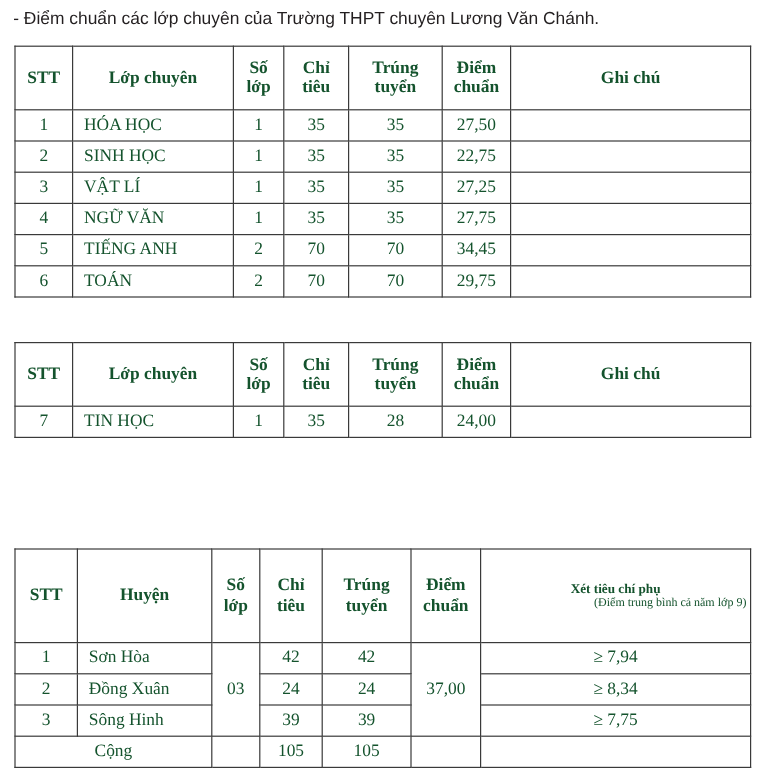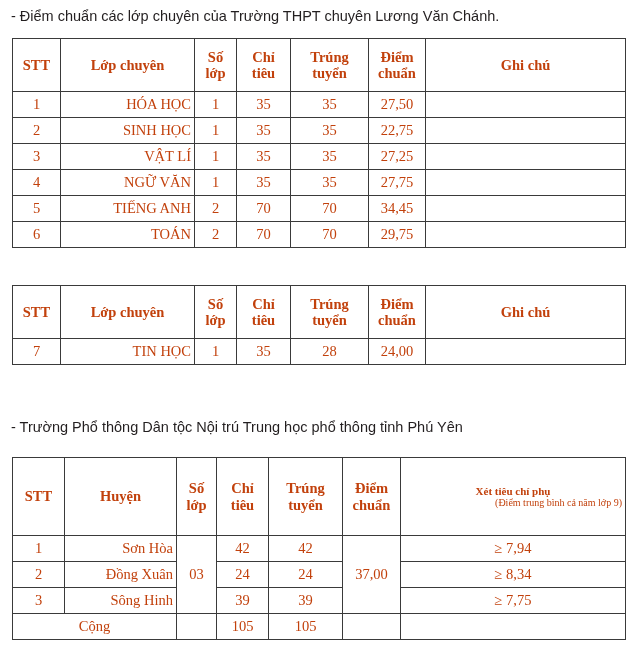--- a/index.html
+++ b/index.html
@@ -41,41 +41,41 @@
     left: 11px;
     top: 419px;
   }
 
   
   table.doc {
     position: absolute;
     border-collapse: collapse;
     table-layout: fixed;
     font-family: "Liberation Serif", "DejaVu Serif", serif;
-    color: #c2410c;
+    color: #14532d;
     background: #fff;
   }
   table.doc td,
   table.doc th {
     border: 1px solid #3a3a3a;
     padding: 0 3px;
     font-size: 14.5px;
     font-weight: normal;
     text-align: center;
     vertical-align: middle;
     line-height: 1.12;
     box-sizing: border-box;
     overflow: hidden;
   }
   table.doc th,
   table.doc td.hd {
     font-weight: bold;
   }
   table.doc td.lft {
-    text-align: right;
+    text-align: left;
     padding-left: 9px;
   }
   table.doc td.rgt {
     text-align: right;
     padding-right: 9px;
     font-weight: bold;
   }
   .hdr-main { display: block; font-weight: bold; font-size: 11px; }
   .hdr-sub  { display: block; font-weight: normal; font-size: 10px; line-height: 1.15; text-align: right; }
 
@@ -210,21 +210,20 @@
         <td class="lft">TIN HỌC</td>
         <td>1</td>
         <td>35</td>
         <td>28</td>
         <td>24,00</td>
         <td></td>
       </tr>
     </tbody>
   </table>
 
-  <div class="intro intro-2">- Trường Phổ thông Dân tộc Nội trú Trung học phổ thông tỉnh Phú Yên</div>
 
   <table class="doc" id="table-dantoc">
     <thead>
       <tr>
         <th class="c-stt">STT</th>
         <th class="c-huyen">Huyện</th>
         <th class="c-solop">Số lớp</th>
         <th class="c-chi">Chỉ tiêu</th>
         <th class="c-trung">Trúng tuyển</th>
         <th class="c-diem">Điểm chuẩn</th>

